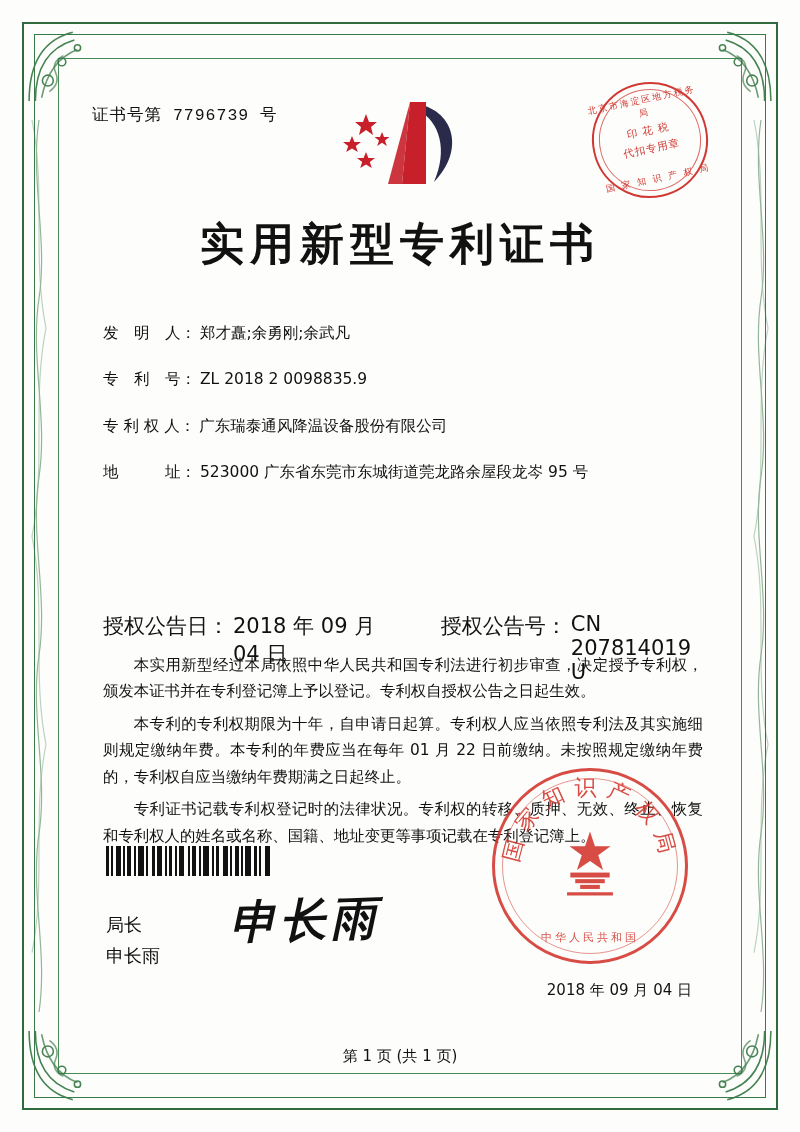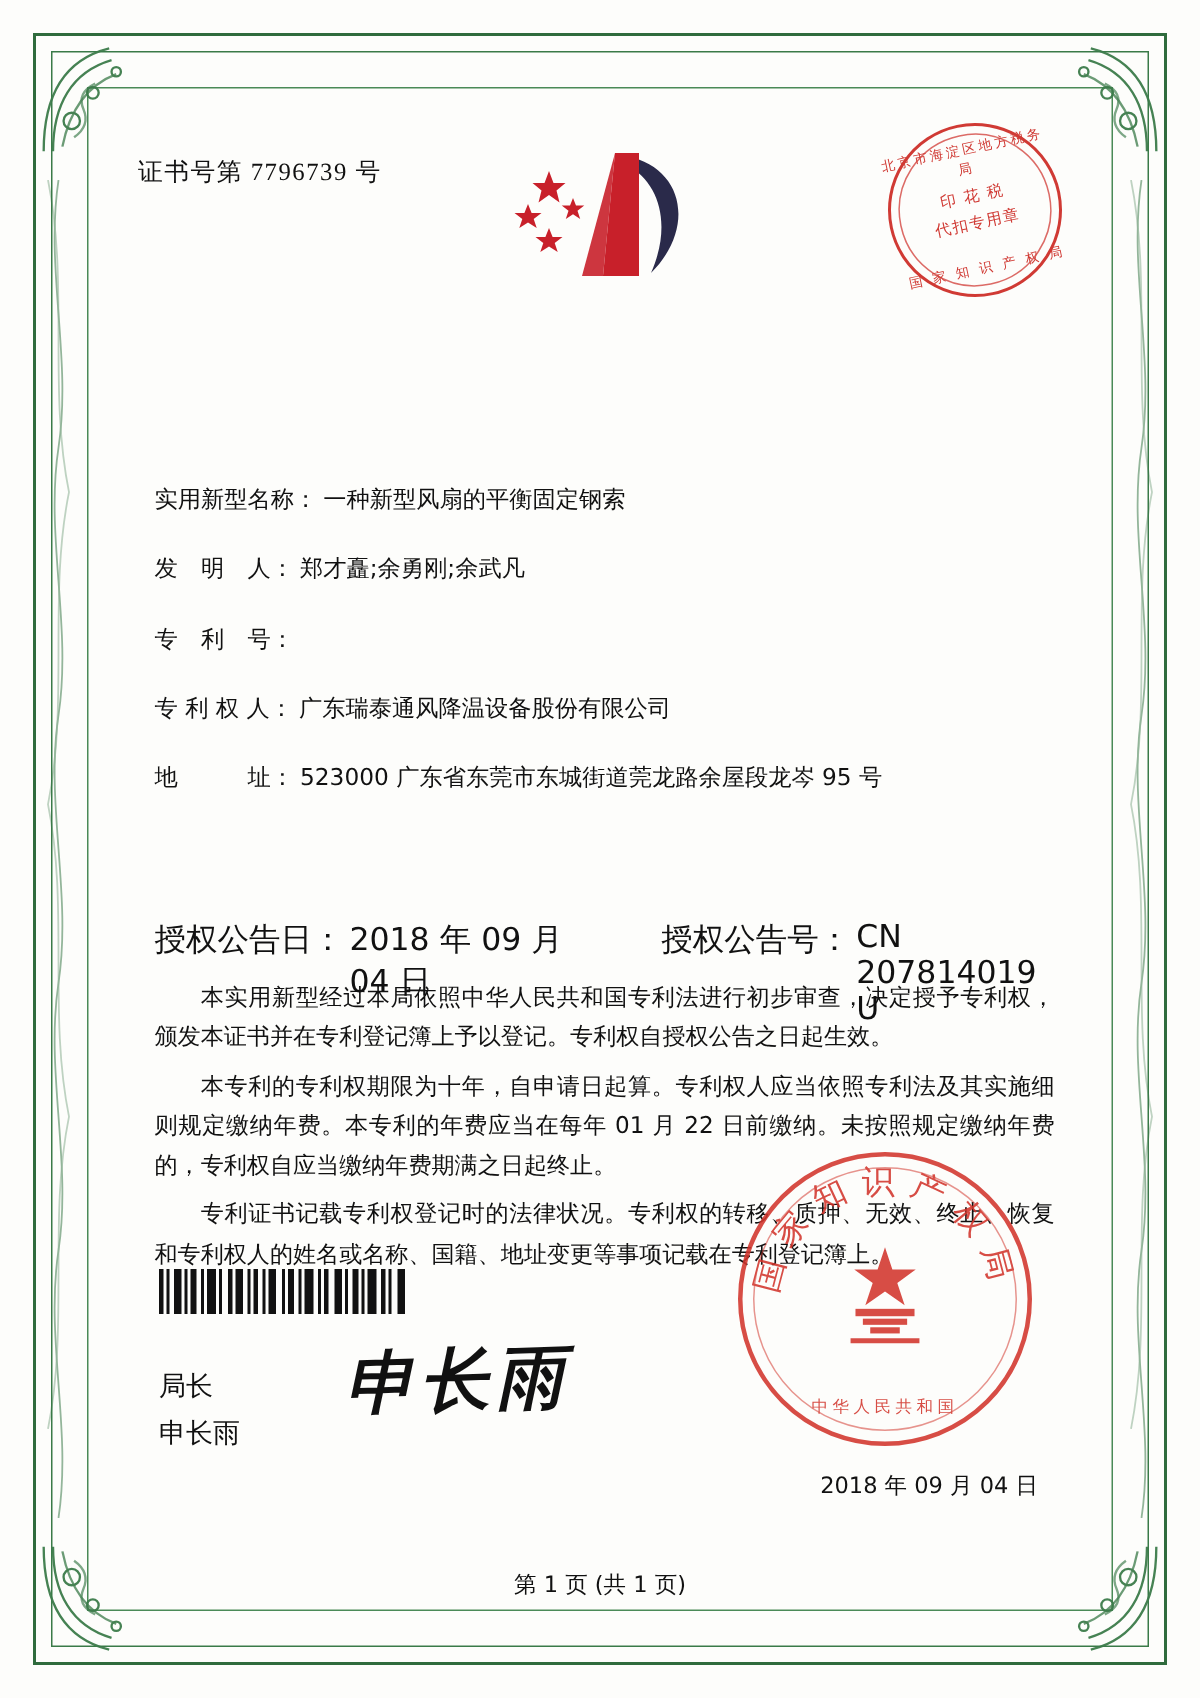--- a/index.html
+++ b/index.html
@@ -45,21 +45,21 @@
     position:absolute;width:22px;top:120px;bottom:120px;
     opacity:.55;
   }
   .side-l{left:28px;}
   .side-r{right:28px;}
 
   
   .cert-no{
     position:absolute;left:92px;top:104px;
     font-size:16.5px;letter-spacing:1px;color:#111;
-    font-family:Liberation Serif, serif;
+    font-family:Liberation Mono, monospace;
   }
 
   
   .logo{
     position:absolute;left:330px;top:96px;width:150px;height:100px;
   }
 
   
   .stamp-tax{
     position:absolute;right:92px;top:82px;
@@ -262,32 +262,30 @@
   </div>
 
   <div class="stamp-tax">
     <div class="ring"></div>
     <div class="arc-top">北京市海淀区地方税务局</div>
     <div class="mid1">印 花 税</div>
     <div class="mid2">代扣专用章</div>
     <div class="arc-bot">国 家 知 识 产 权 局</div>
   </div>
 
+  <div class="title">实用新型专利证书</div>
 
   <div class="fields">
-    <div class="field">
-      <span class="f-label">实用新型名称：</span>
-      <span class="f-value">一种新型风扇的平衡固定钢索</span>
-    </div>
     <div class="field">
       <span class="f-label">发　明　人：</span>
       <span class="f-value">郑才矗;余勇刚;余武凡</span>
     </div>
     <div class="field">
       <span class="f-label">专　利　号：</span>
+      <span class="f-value">ZL 2018 2 0098835.9</span>
     </div>
     <div class="field">
       <span class="f-label">专 利 权 人：</span>
       <span class="f-value">广东瑞泰通风降温设备股份有限公司</span>
     </div>
     <div class="field short">
       <span class="f-label">地　　　址：</span>
       <span class="f-value">523000 广东省东莞市东城街道莞龙路余屋段龙岑 95 号</span>
     </div>
   </div>

